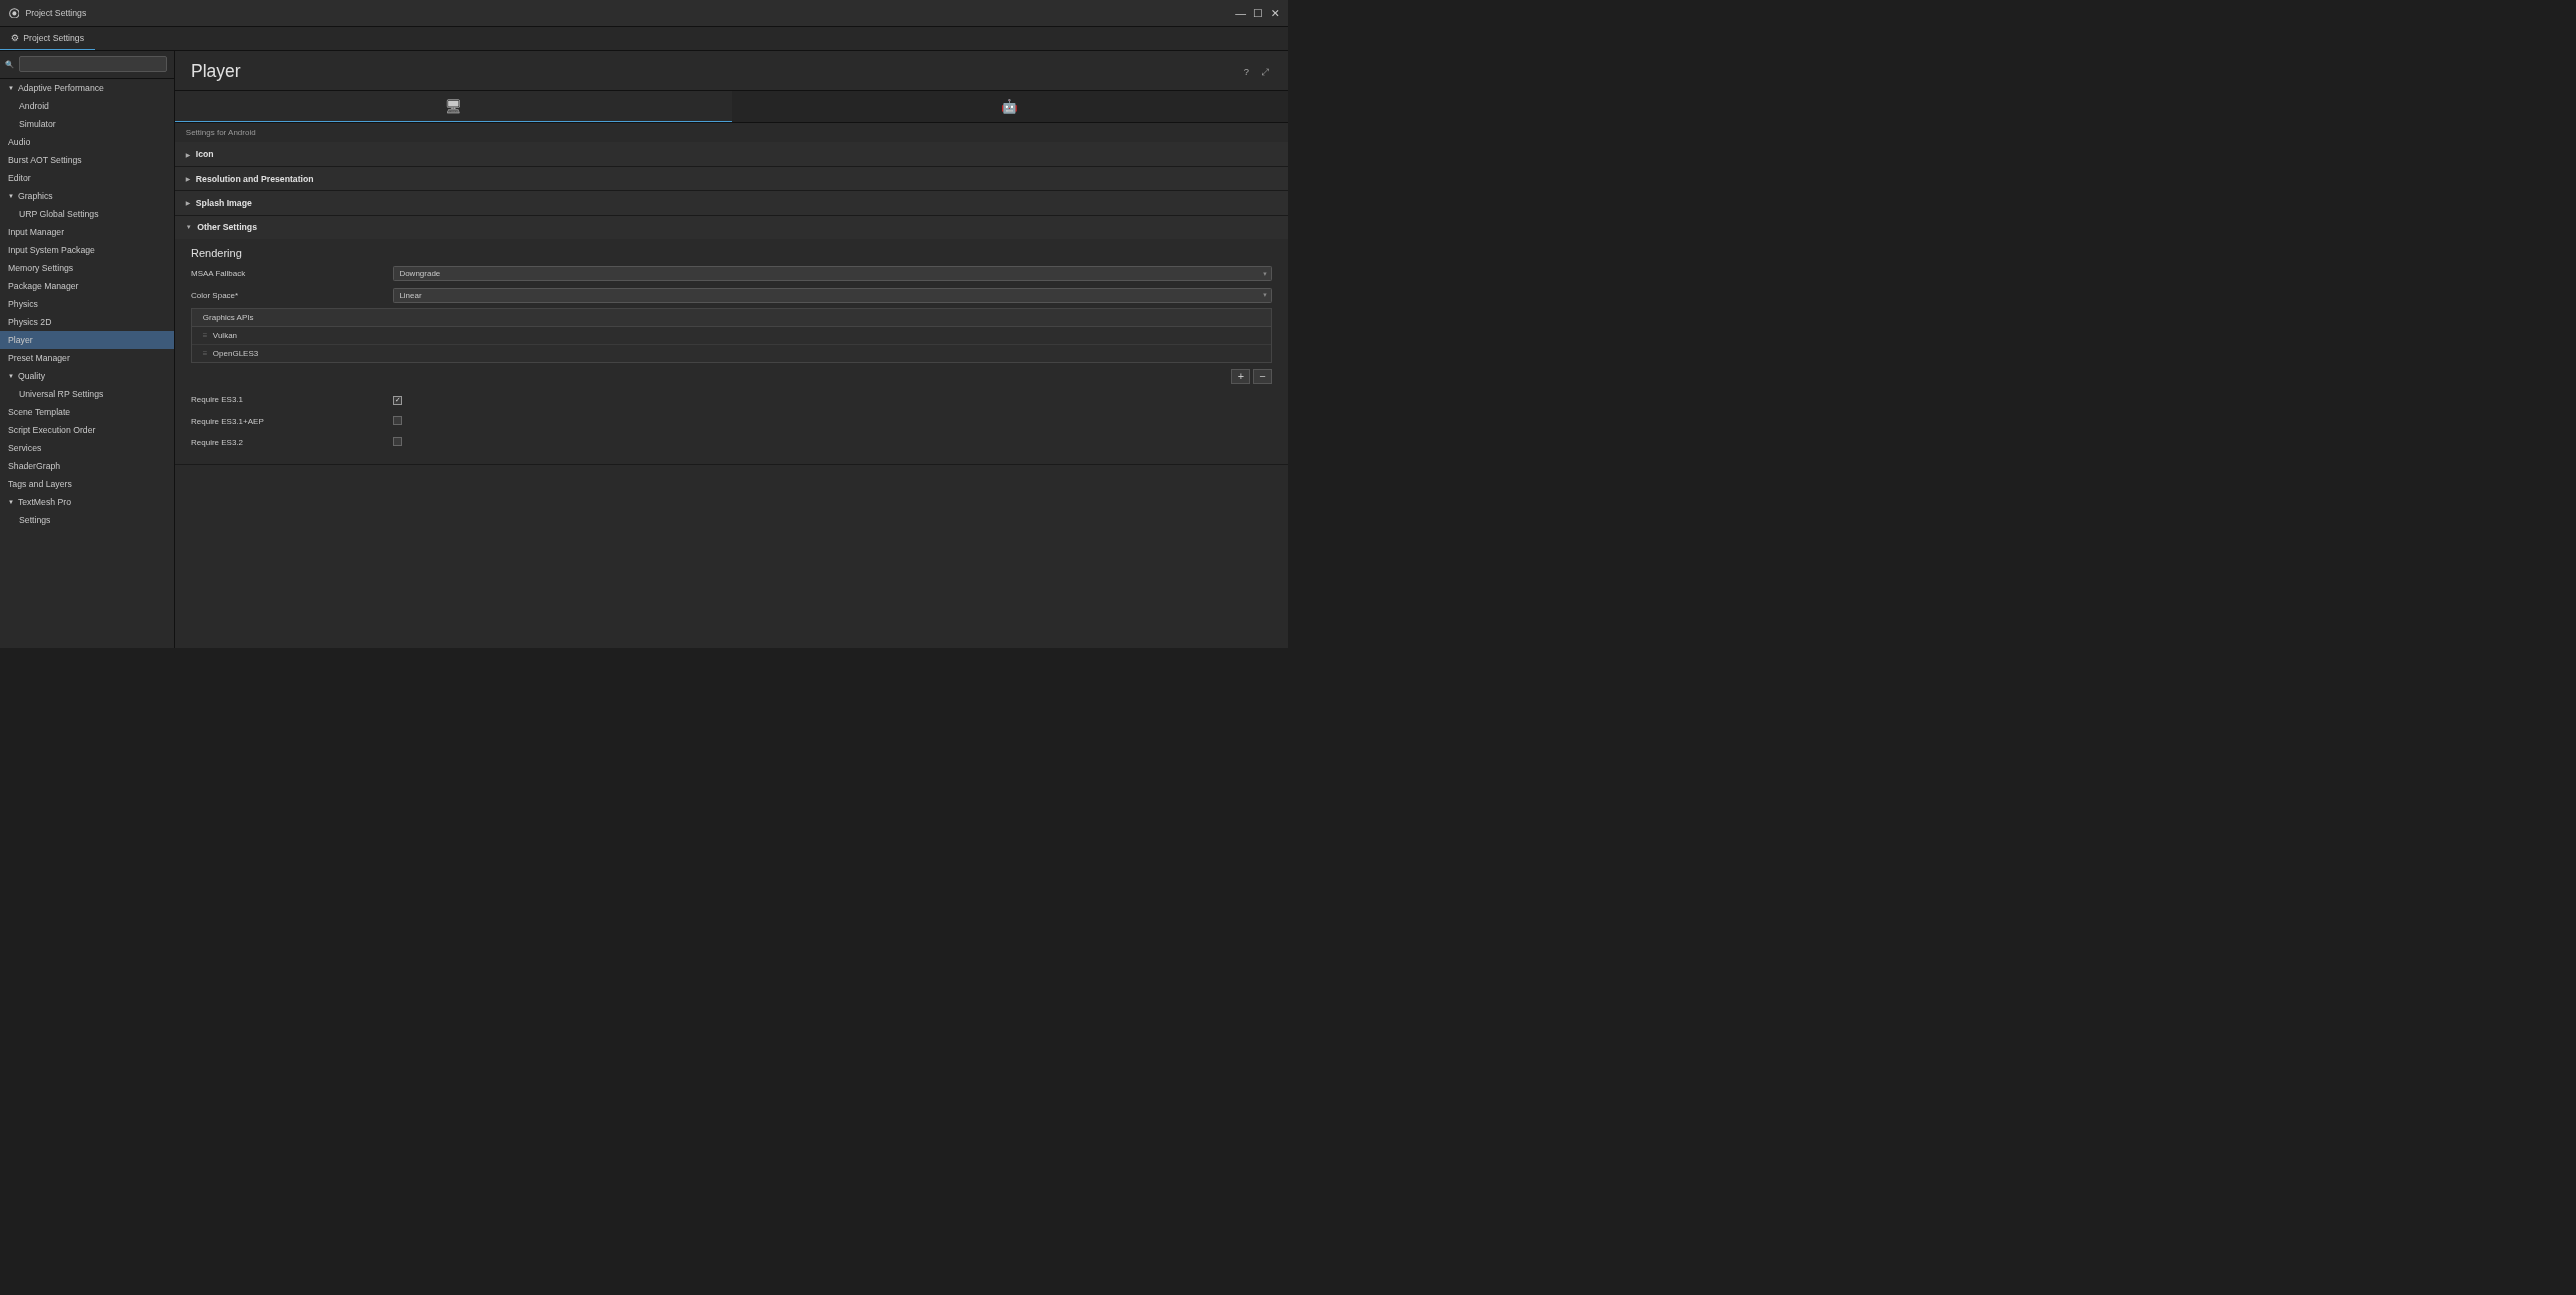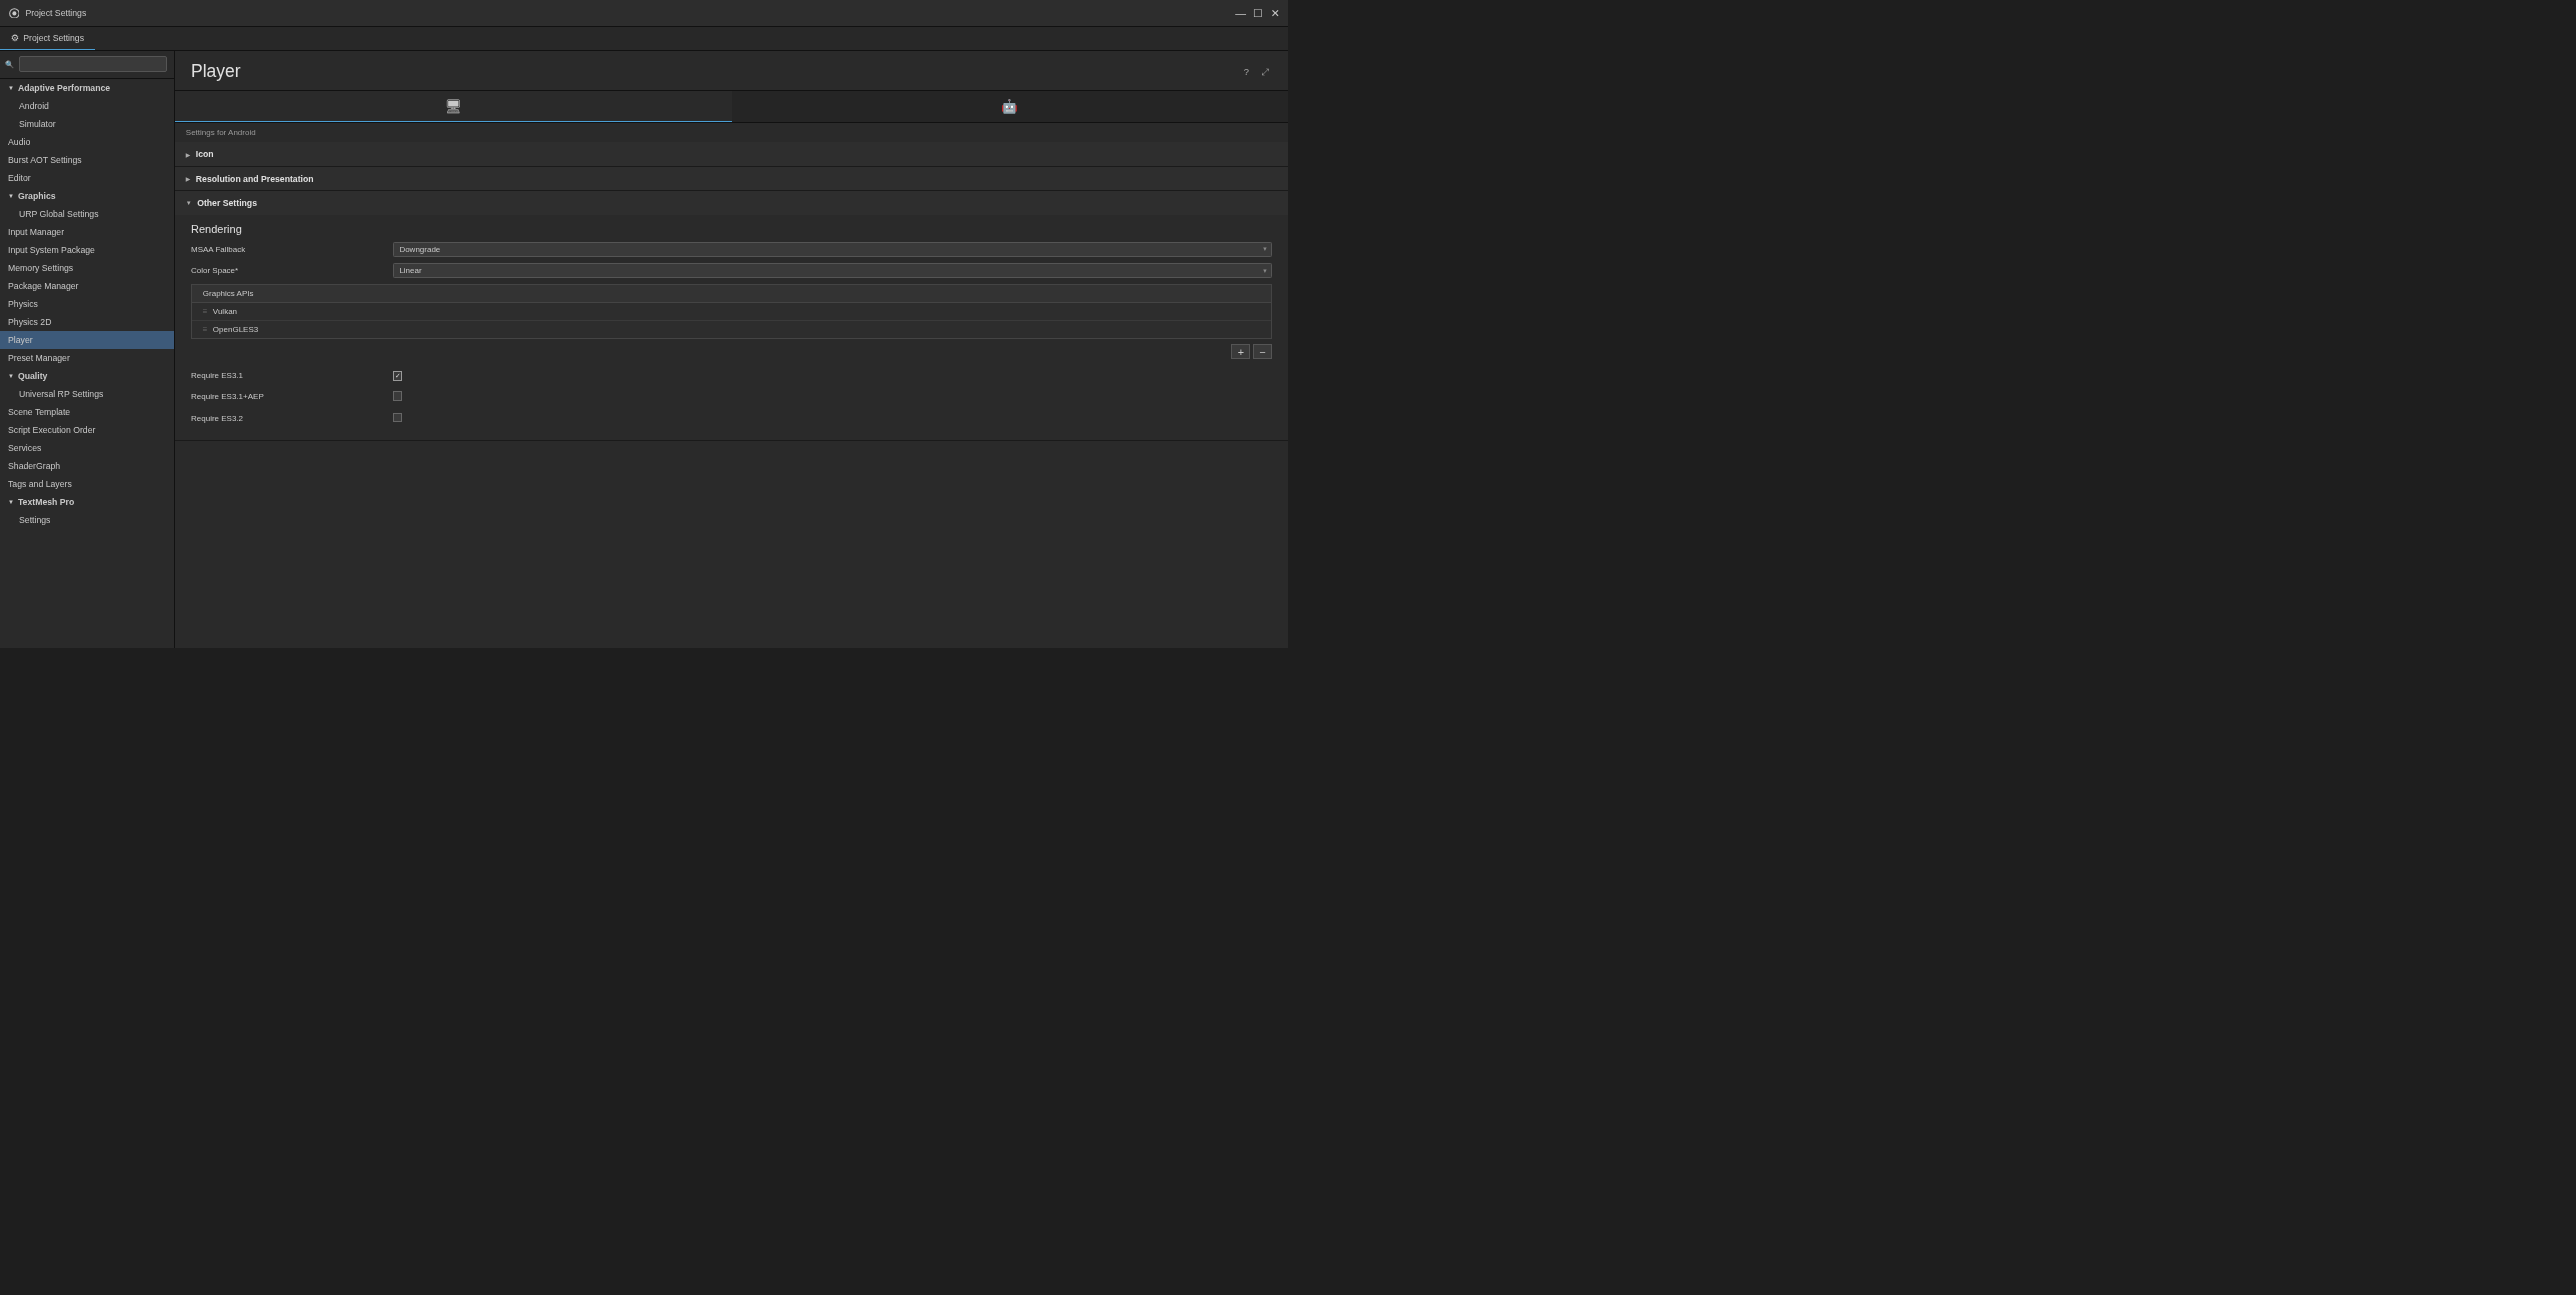--- a/index.html
+++ b/index.html
@@ -116,21 +116,21 @@
 
     .sidebar-item {
       padding: 4px 8px;
       cursor: pointer;
       display: flex;
       align-items: center;
       gap: 2.7px;
       color: #c8c8c8;
     }
     .sidebar-item.active { background: #3d5a7a; }
-    .sidebar-item.parent { font-weight: bold; }
+    .sidebar-item.parent { font-weight: normal; }
     .sidebar-item.child { padding-left: 19px; }
     .triangle { font-size: 6px; margin-right: 1.3px; }
 
     
     .content {
       flex: 1;
       background: #2a2a2a;
       overflow-y: auto;
       display: flex;
       flex-direction: column;
@@ -481,20 +481,26 @@
       </div>
     </div>
 
     <div class="collapse-section">
       <div class="collapse-header">
         <span class="arrow">▶</span>
         <span class="title">Resolution and Presentation</span>
       </div>
     </div>
 
+    <div class="collapse-section">
+      <div class="collapse-header">
+        <span class="arrow">▶</span>
+        <span class="title">Splash Image</span>
+      </div>
+    </div>
 
     <div class="collapse-section">
       <div class="collapse-header">
         <span class="arrow">▼</span>
         <span class="title">Other Settings</span>
       </div>
 
       <div class="collapse-body">
         <div class="section-title">Rendering</div>
 

